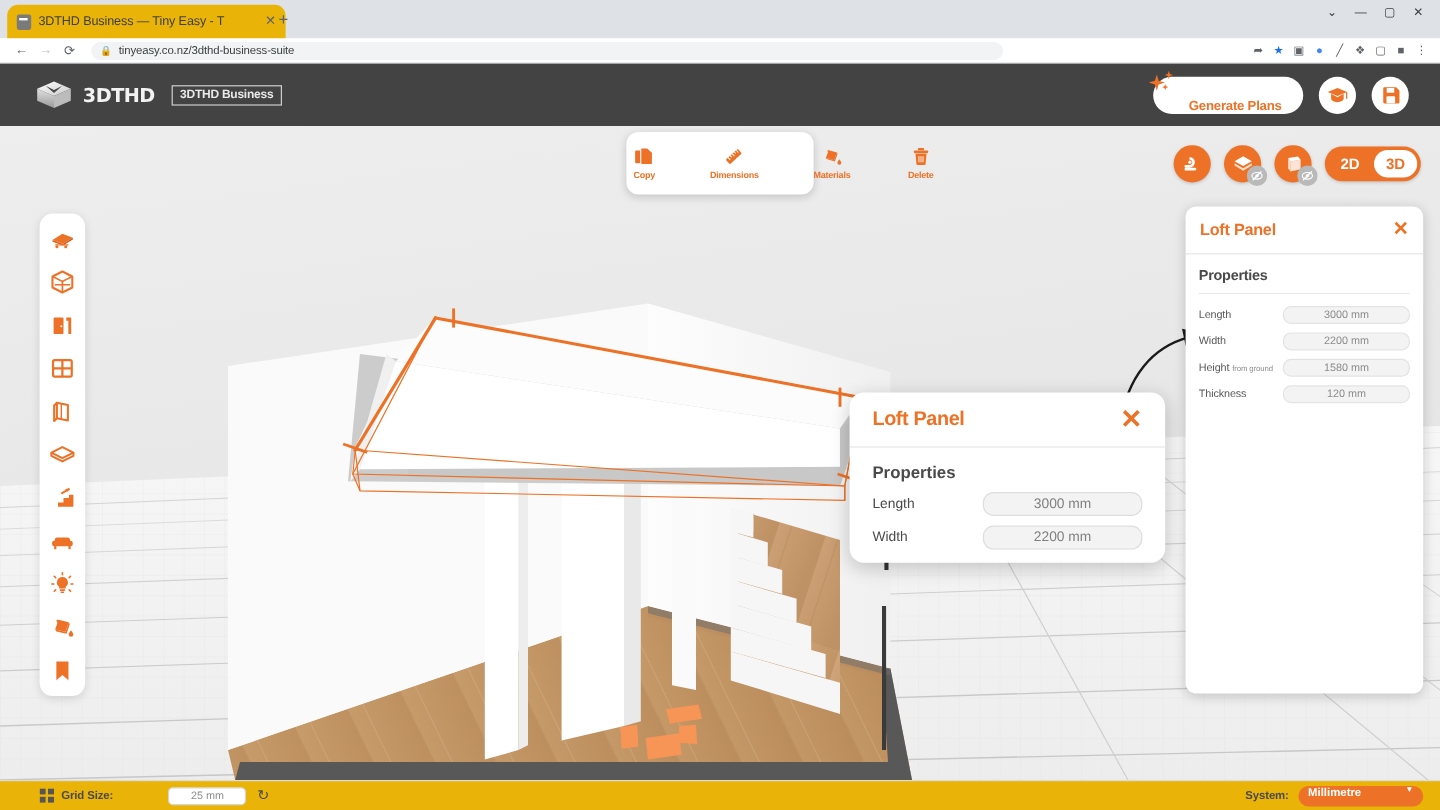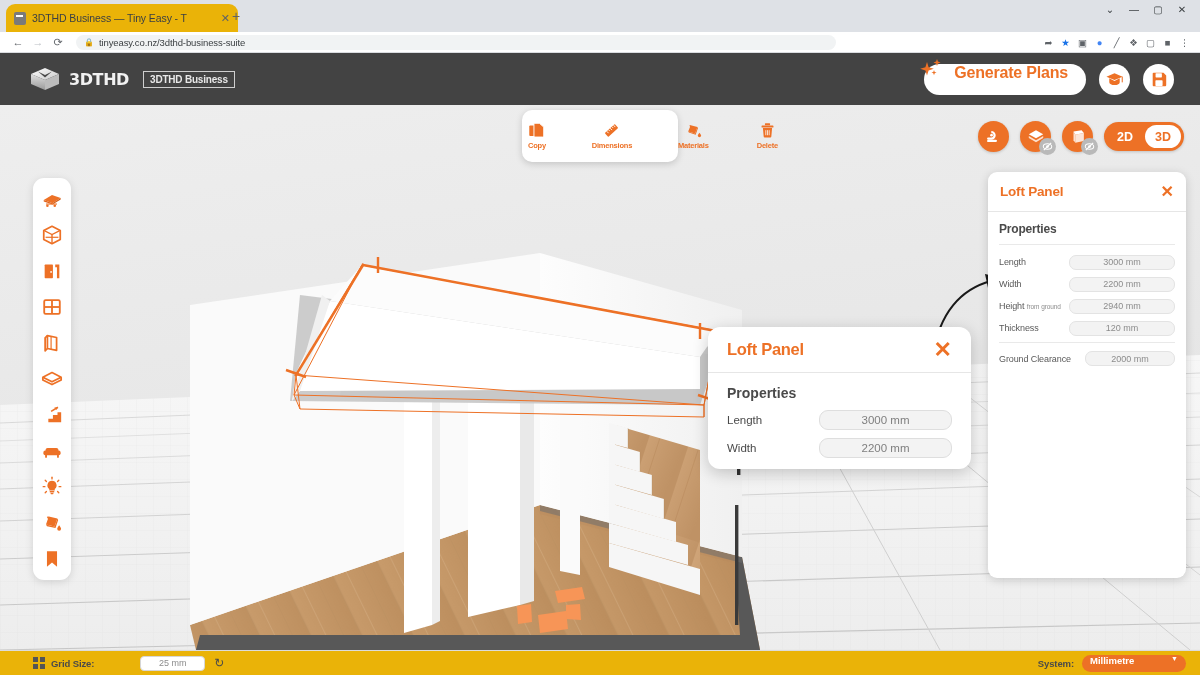--- a/index.html
+++ b/index.html
@@ -80,22 +80,22 @@
   .header-title {
     position: absolute; left: 0; right: 0; text-align: center;
     font-size: 15px; color: #e9e9e9; font-weight: 500; pointer-events: none;
   }
   .header-right {
     margin-left: auto; margin-right: 26px; display: flex; align-items: center;
     gap: 13px; z-index: 2;
   }
   .gen-plans {
     background: #fff; border-radius: 17px; height: 31px; padding: 0 18px 0 30px;
-    display: flex; align-items: flex-start; position: relative;
-    color: #ED7126; font-size: 16px; font-weight: bold; letter-spacing: -.2px;
+    display: flex; align-items: flex-end; position: relative;
+    color: #ED7126; font-size: 11px; font-weight: bold; letter-spacing: -.2px;
   }
   .sparkles { position: absolute; left: -9px; top: -8px; width: 34px; height: 30px; }
   .circ-btn {
     width: 31px; height: 31px; border-radius: 50%; background: #fff;
     display: flex; align-items: center; justify-content: center;
   }
 
   
   .viewport {
     position: absolute; top: 105px; left: 0; width: 1200px; height: 545px;
@@ -669,29 +669,25 @@
       <div class="prop-row">
         <span class="prop-label">Length</span>
         <span class="prop-field">3000 mm</span>
       </div>
       <div class="prop-row">
         <span class="prop-label">Width</span>
         <span class="prop-field">2200 mm</span>
       </div>
       <div class="prop-row">
         <span class="prop-label"><span>Height</span> <span class="sub">from ground</span></span>
-        <span class="prop-field">2940 mm</span>
+        <span class="prop-field">1580 mm</span>
       </div>
       <div class="prop-row">
         <span class="prop-label">Thickness</span>
         <span class="prop-field">120 mm</span>
-      </div>
-      <div class="prop-row sep">
-        <span class="prop-label" style="width:86px">Ground Clearance</span>
-        <span class="prop-field">2000 mm</span>
       </div>
     </div>
   </div>
 
   <div class="zoom-dialog">
     <div class="zd-head">
       <span class="zd-title">Loft Panel</span>
       <span class="zd-close">✕</span>
     </div>
     <div class="zd-body">

